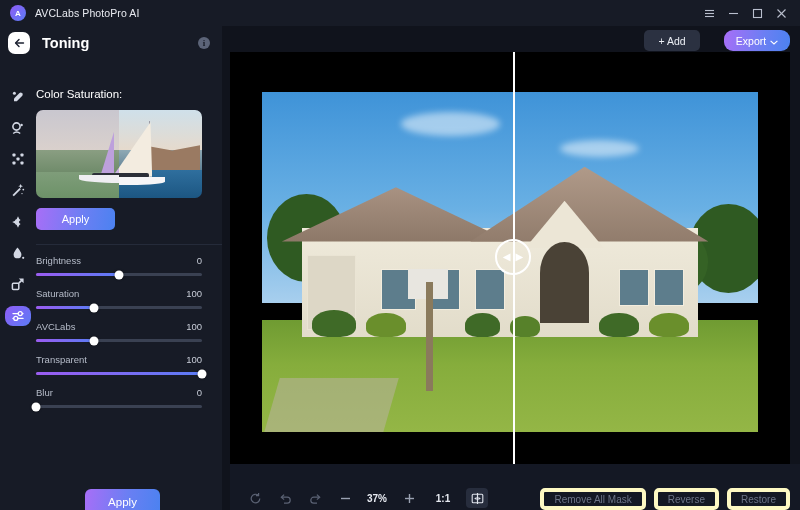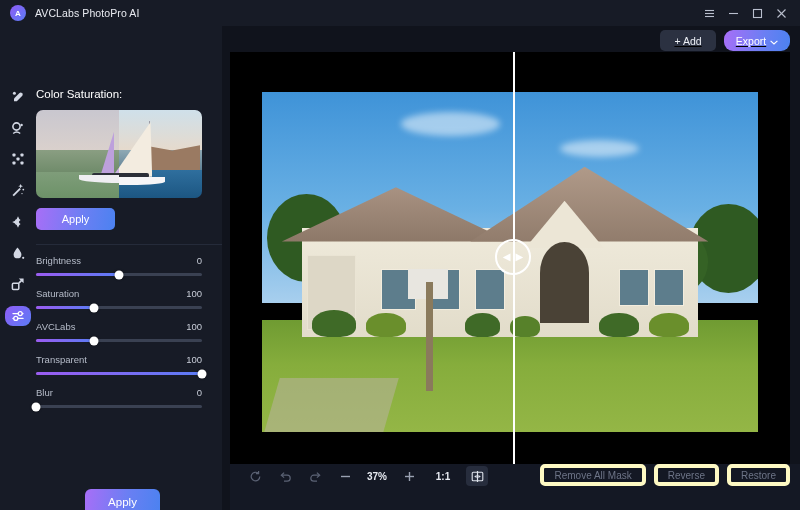--- a/index.html
+++ b/index.html
@@ -134,21 +134,21 @@
 
   .apply-big {
     position: absolute; left: 85px; top: 463px; width: 75px; height: 26px;
     border-radius: 6px; border: none;
     background: linear-gradient(100deg, #a86ef7 0%, #6a7ff3 55%, #4b82f0 100%);
     color: #fff; font-size: 11.5px; font-family: "Liberation Sans", sans-serif;
     display: flex; align-items: center; justify-content: center;
   }
 
   
-  .top-actions { position: absolute; right: 10px; top: 30px; display: flex; gap: 8px; align-items: flex-end; text-decoration: underline; }
+  .top-actions { position: absolute; right: 10px; top: 30px; display: flex; gap: 24px; align-items: flex-end; }
   .add-btn {
     width: 56px; height: 21px; border-radius: 5px; background: #2b3141; border: none;
     color: #eceff5; font-size: 10.5px; font-family: "Liberation Sans", sans-serif;
     display: flex; align-items: center; justify-content: center; gap: 3px;
   }
   .export-btn {
     width: 66px; height: 21px; border-radius: 9px; border: none;
     background: linear-gradient(100deg, #a86ef7 0%, #6a7ff3 60%, #4b82f0 100%);
     color: #fff; font-size: 10.5px; font-family: "Liberation Sans", sans-serif;
     display: flex; align-items: center; justify-content: center; gap: 4px;
@@ -209,21 +209,21 @@
     position: absolute; left: 283px; top: 205px; width: 36px; height: 36px;
     transform: translate(-50%, -50%); border-radius: 50%;
     border: 2px solid #ffffff; display: flex; align-items: center;
     justify-content: center; gap: 5px;
   }
   .split-handle .ar { color: #fff; font-size: 10px; line-height: 1; }
 
   
   .bottombar {
     position: absolute; left: 230px; top: 464px; width: 570px; height: 46px;
-    background: #141824; display: flex; align-items: flex-start;
+    background: #141824; display: flex; align-items: flex-end;
   }
   .zoom-group { display: flex; align-items: center; padding-left: 10px; gap: 0; }
   .tool-icon {
     width: 30px; height: 24px; display: flex; align-items: center; justify-content: center;
     color: #5b6274;
   }
   .tool-icon.enabled { color: #9aa1b2; }
   .tool-icon.boxed { width: 22px; height: 20px; border-radius: 4px; background: #272d3d; color: #dfe3ec; margin-left: 8px; }
   .zoom-val { color: #e6e9f0; font-size: 10px; font-weight: bold; width: 34px; text-align: center; }
   .ratio { color: #e6e9f0; font-size: 10px; font-weight: bold; width: 30px; text-align: center; margin-left: 4px; }
@@ -282,20 +282,32 @@
       <span>
         <svg width="8" height="5" viewBox="0 0 8 5">
             <path d="M0.6 0.8 L4 4 L7.4 0.8" fill="none" stroke="#fff" stroke-width="1.1"></path>
           </svg>
       </span>
     </button>
   </div>
 
   <div class="sidebar">
 
+    <div class="panel-head">
+      <div class="back-btn">
+        <svg width="11" height="10" viewBox="0 0 11 10">
+            <g stroke="#1b2030" stroke-width="1.4" fill="none" stroke-linecap="round" stroke-linejoin="round">
+              <line x1="9.5" y1="5" x2="2" y2="5"></line>
+              <polyline points="5,1.6 1.6,5 5,8.4"></polyline>
+            </g>
+          </svg>
+      </div>
+      <div class="panel-title">Toning</div>
+      <div class="info-icon">i</div>
+    </div>
 
     <div class="rail">
       <div class="rail-item">
         <svg width="14" height="14" viewBox="0 0 14 14">
             <path d="M3 9.5 L8.5 4 a2 2 0 0 1 2.8 2.8 L5.8 12.3 H3 Z" fill="#d3d8e4"></path>
             <circle cx="3.4" cy="4.2" r="1.5" fill="#d3d8e4"></circle>
           </svg>
       </div>
       <div class="rail-item">
         <svg width="14" height="14" viewBox="0 0 14 14">

